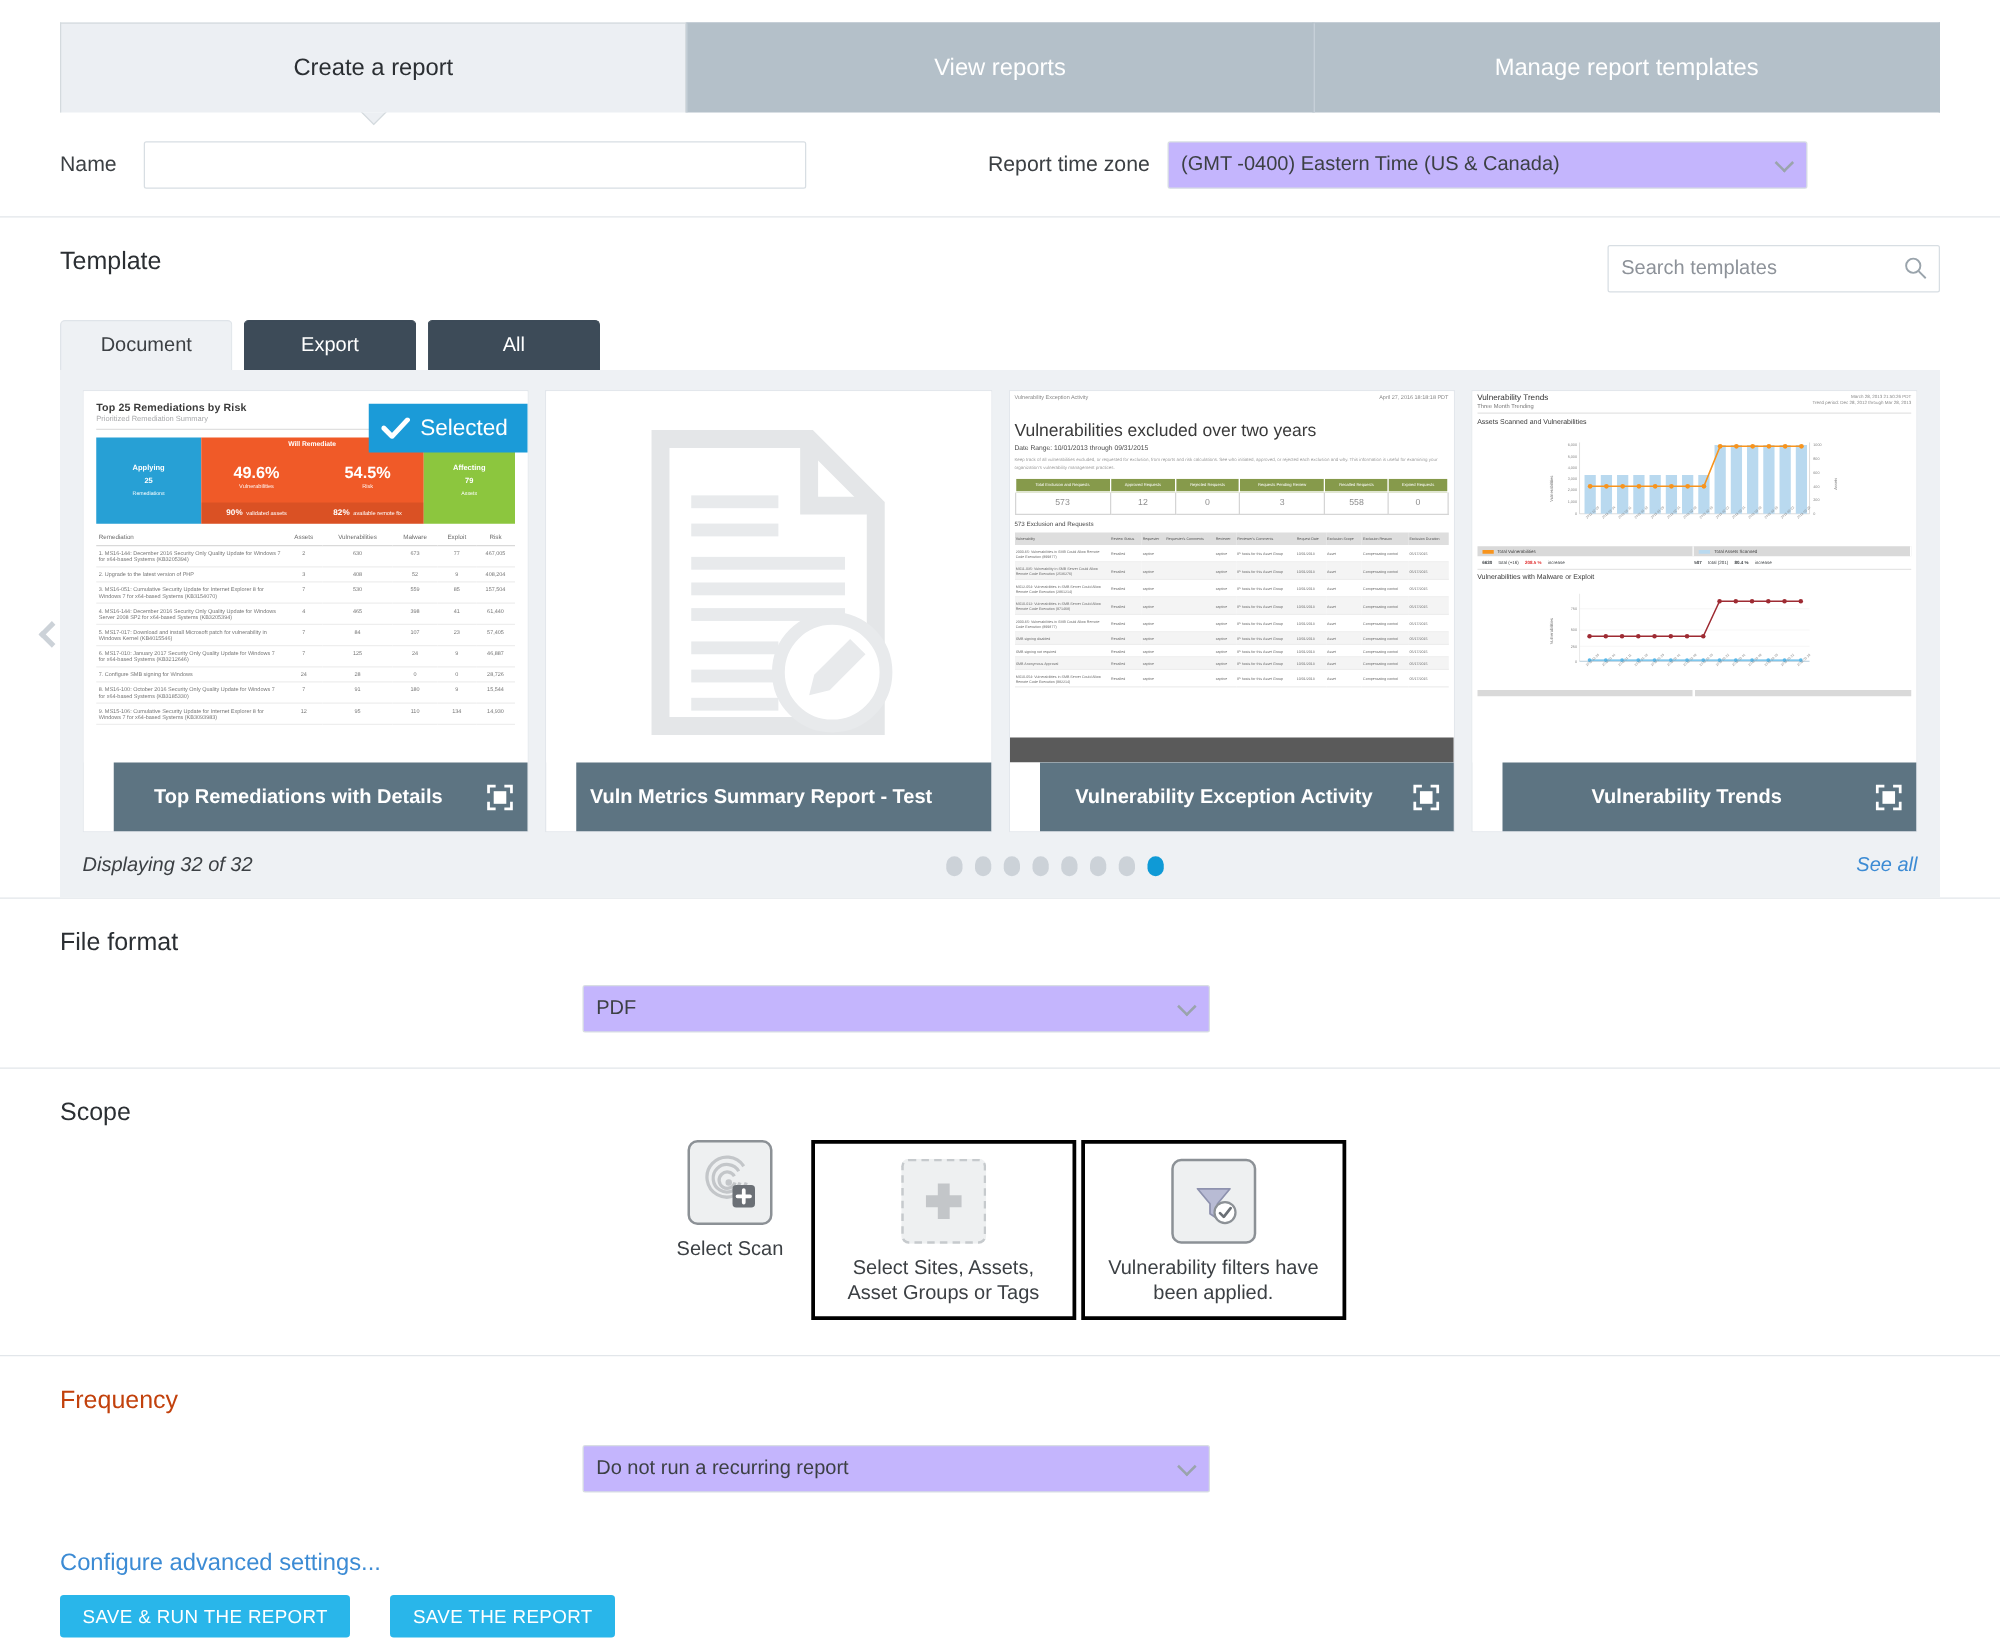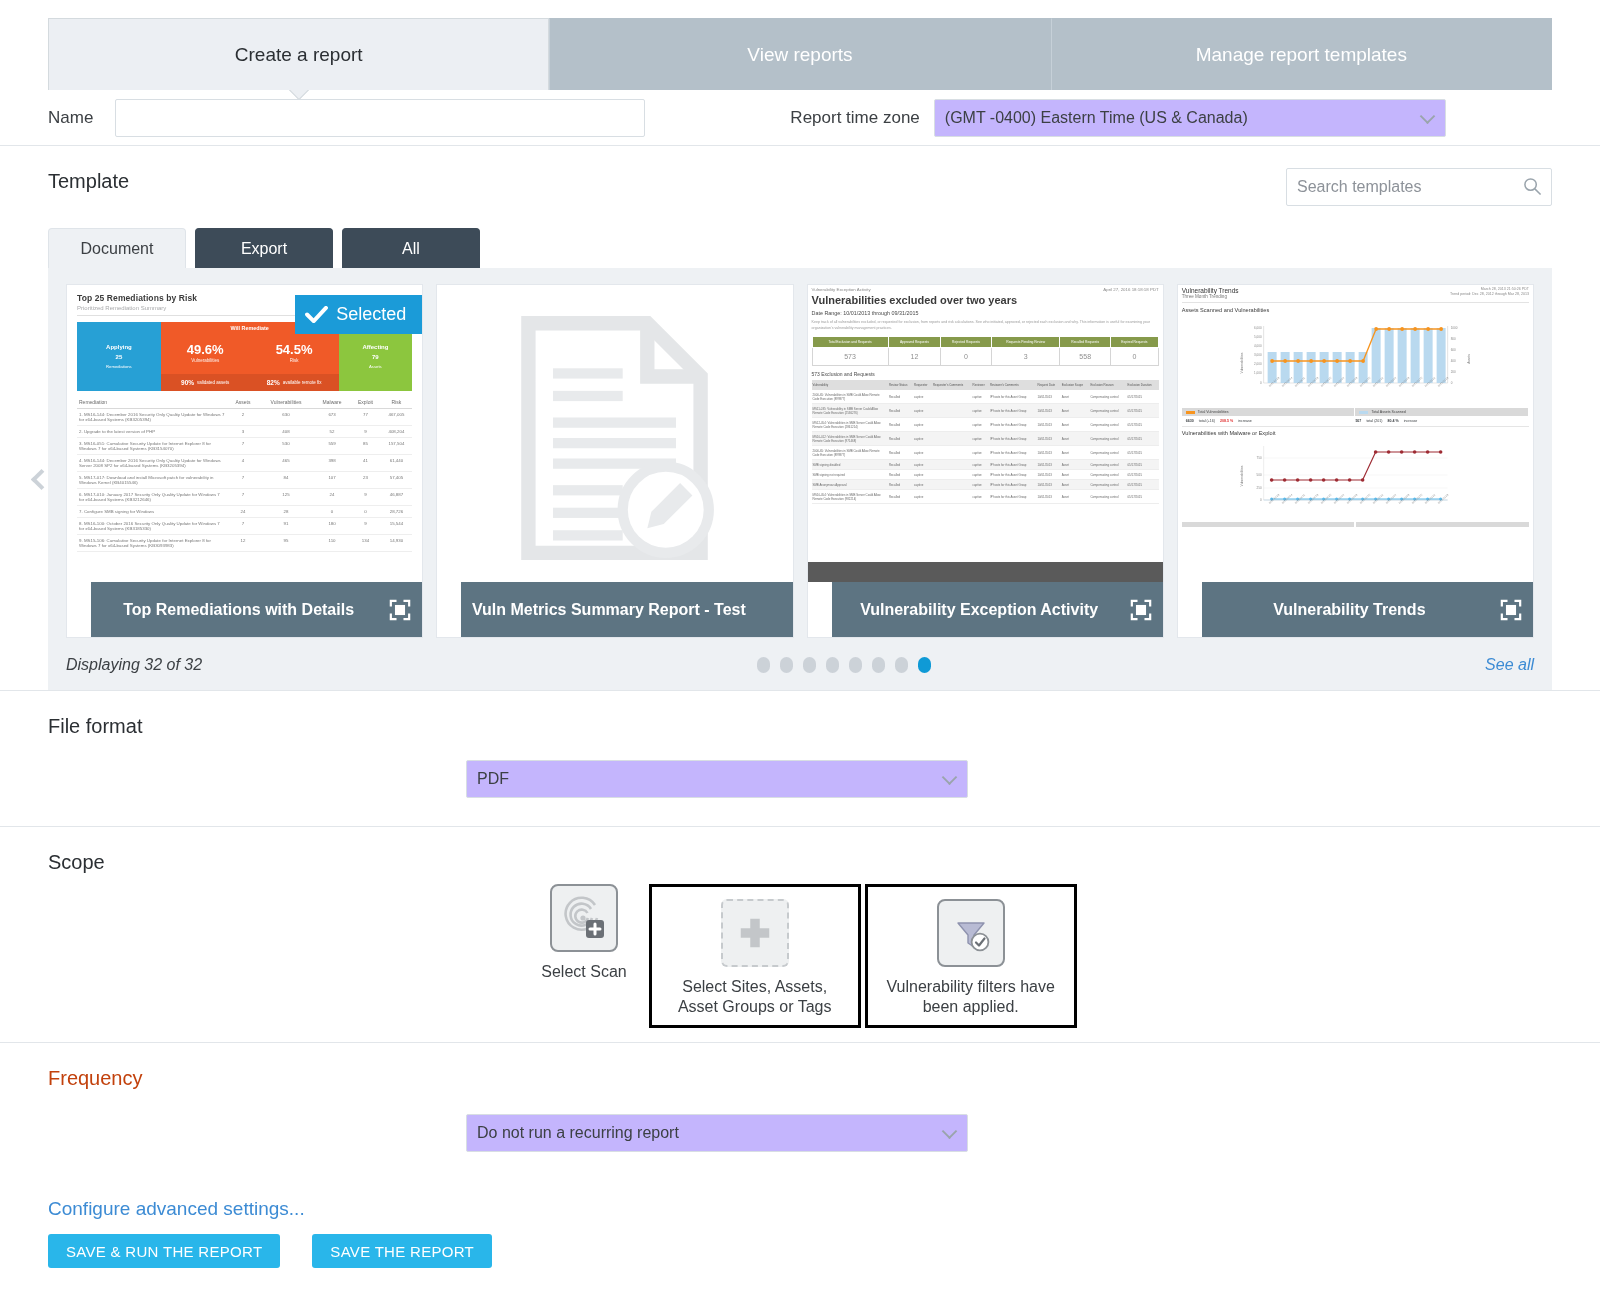--- a/index.html
+++ b/index.html
@@ -53,21 +53,21 @@
     background:#eceff3;
     border:1px solid #d4dade;
     transform:rotate(45deg);
     transform-origin:center;
     left:3px;
   }
 
   
   .name-row {
     display:flex; align-items:center;
-    height:56px;
+    height:84px;
     border-bottom:1px solid #e2e6ea;
     padding:0 48px;
     position:relative;
   }
   .lbl-name { font-size:17px; color:#3c4044; margin-right:22px; }
   .txt-input {
     width:530px; height:38px;
     border:1px solid #d8dee3; border-radius:2px;
     background:#fff;
     font-family:inherit; font-size:16px;
@@ -193,21 +193,21 @@
   .t1-tbl th { font-size:5px; color:#6b6b6b; text-align:left; border-bottom:1px solid #d9d9d9; padding:3px 2px; font-weight:normal; }
   .t1-tbl td { font-size:4.4px; color:#777; border-bottom:1px solid #eee; padding:3px 2px; vertical-align:top; }
   .t1-tbl td.n { text-align:center; }
 
   
   .t2 { height:100%; display:flex; align-items:center; justify-content:center; }
 
   
   .t3 { font-size:4px; color:#666; padding:2px 4px; }
   .t3-top { display:flex; justify-content:space-between; font-size:4.4px; color:#8a8a8a; }
-  .t3-h { font-size:11px; color:#3a3a3a; margin:2px 0 4px 0;font-weight:bold; }
+  .t3-h { font-size:14px; color:#3a3a3a; margin:16px 0 4px 0; }
   .t3-dr { font-size:5.4px; color:#4a4a4a; margin-bottom:4px; }
   .t3-p { font-size:3.6px; color:#9b9b9b; line-height:1.55; margin-bottom:5px; }
   .t3-gtbl { width:100%; border-collapse:collapse; }
   .t3-gtbl th { background:#869a4b; color:#fff; font-size:3.3px; font-weight:normal; border:1px solid #fff; padding:3px 1px; }
   .t3-gtbl td { border:1px solid #d5d5d5; text-align:center; font-size:7px; color:#8f8f8f; padding:5px 1px; }
   .t3-sub { font-size:5px; color:#4a4a4a; margin:5px 0 3px 0; }
   .t3-l { width:100%; border-collapse:collapse; }
   .t3-l th { background:#dedede; font-size:2.9px; color:#555; font-weight:normal; padding:3px 1px; text-align:left; }
   .t3-l td { font-size:2.9px; color:#6a6a6a; padding:2.5px 1px; border-bottom:1px solid #ededed; }
   .t3-l tr:nth-child(even) td { background:#f4f4f4; }
@@ -235,21 +235,21 @@
   .dot { width:13px; height:16px; border-radius:7px; background:#ccd2d8; cursor:pointer; }
   .dot.active { background:#0f9ad6; }
   .see-all { font-size:16px; font-style:italic; color:#3c8bd4; cursor:pointer; }
 
   
   .row-sec { padding:24px 48px 28px 48px; border-bottom:1px solid #e2e6ea; }
   .ff-title { font-size:20px; color:#2b2f33; }
   .ff-ctl { margin-top:22px; margin-left:418px; width:502px; position:relative; }
 
   
-  .scope-sec { padding:24px 48px 14px 48px; border-bottom:1px solid #e2e6ea; }
+  .scope-sec { padding:24px 48px 28px 48px; border-bottom:1px solid #e2e6ea; }
   .scope-items { display:flex; align-items:flex-start; justify-content:center; margin-top:10px; gap:4px; }
   .sc-item { display:flex; flex-direction:column; align-items:center; cursor:pointer; padding:0 18px; }
   .sc-item.boxed { border:3px solid #000; padding:12px 14px 8px 14px; }
   .sc-icon-btn {
     width:68px; height:68px; border-radius:8px;
     border:2px solid #8c9196; background:#eef0f1;
     display:flex; align-items:center; justify-content:center;
   }
   .sc-icon-dash {
     width:68px; height:68px; border-radius:6px;

